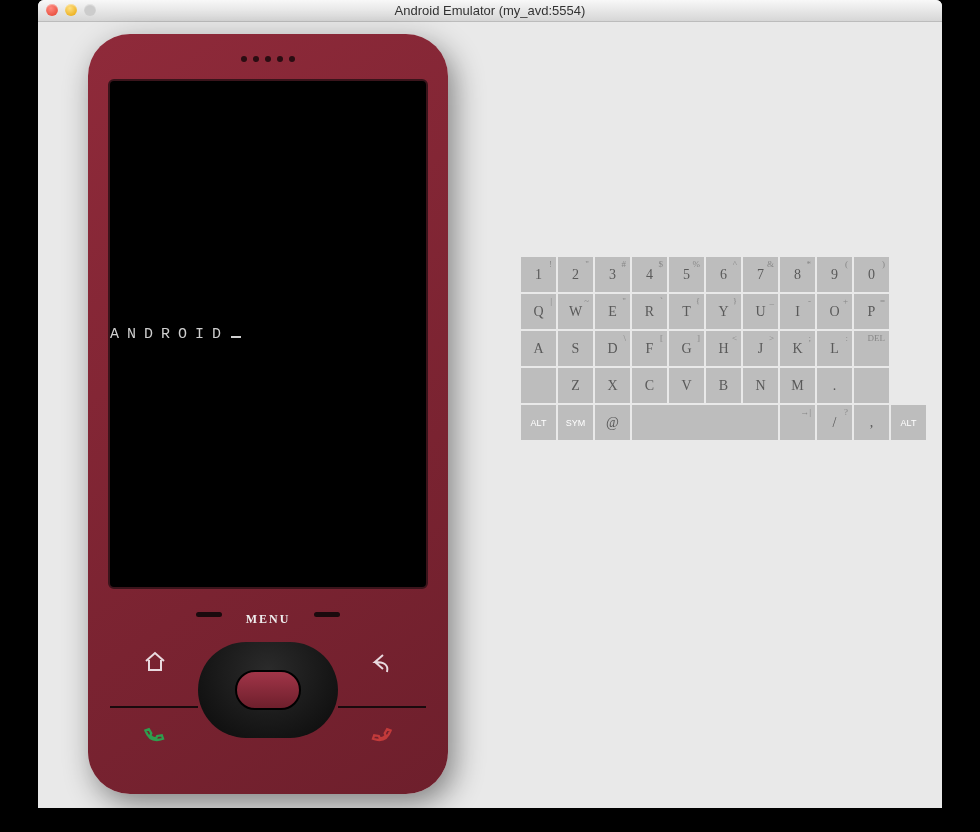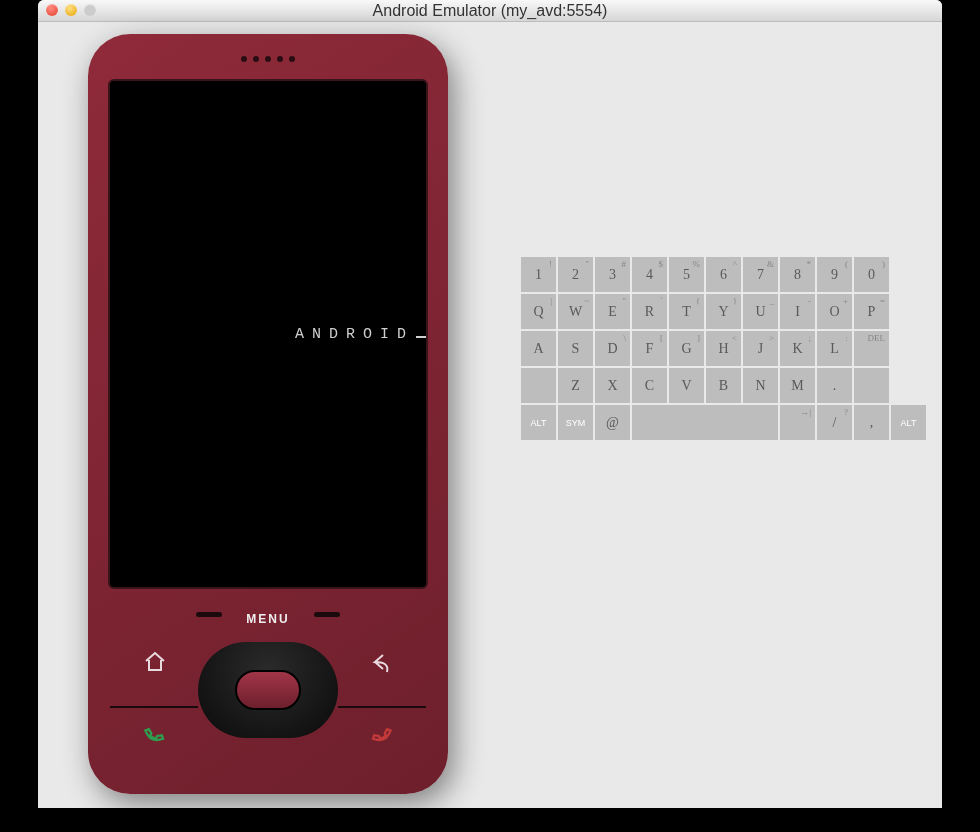--- a/index.html
+++ b/index.html
@@ -20,21 +20,21 @@
     background: #ececec;
     border-radius: 6px 6px 0 0;
     overflow: hidden;
   }
   .titlebar {
     height: 22px;
     background: linear-gradient(#f8f8f8, #d6d6d6);
     border-bottom: 1px solid #bcbcbc;
     position: relative;
     text-align: center;
-    font-size: 16px;
+    font-size: 13px;
     line-height: 22px;
     color: #333;
   }
   .traffic {
     position: absolute;
     left: 8px; top: 4px;
     display: flex; gap: 7px;
   }
   .traffic span {
     width: 12px; height: 12px; border-radius: 50%;
@@ -69,34 +69,34 @@
     display: flex; gap: 6px;
   }
   .speaker i { width:6px; height:6px; background:#2a0d12; border-radius:50%; display:block;}
   .screen {
     position: absolute;
     left: 20px; top: 45px;
     width: 320px; height: 510px;
     background: #000;
     border-radius: 6px;
     border: 2px solid #3a141b;
-    display:flex; align-items:center; justify-content:flex-end;
+    display:flex; align-items:center; justify-content:flex-start;
   }
   .screen-text {
     color:#cfcfcf;
     font-family: "Courier New", monospace;
     font-size: 15px;
     letter-spacing: 8px;
   }
   .cursor { border-bottom: 2px solid #cfcfcf; display:inline-block; width:10px; margin-left:2px;}
   
   .menu-lbl {
     position:absolute;
     top: 578px; left:50%; transform:translateX(-50%);
-    color:#eee; font-size:12px; letter-spacing:2px; font-weight:600;
+    color:#eee; font-size:12px; letter-spacing:2px; font-weight:600;font-family:Liberation Serif, serif;
   }
   .slit { position:absolute; top:578px; width:26px; height:5px; background:#1a0a0d; border-radius:3px;}
   .slit.l { left:108px;} .slit.r { right:108px;}
   
   .btn-pad {
     position:absolute; left:0; right:0; top:600px; height:150px;
   }
   .nav-ring {
     position:absolute; left:50%; top:8px; transform:translateX(-50%);
     width:140px; height:96px; border-radius:60px;

